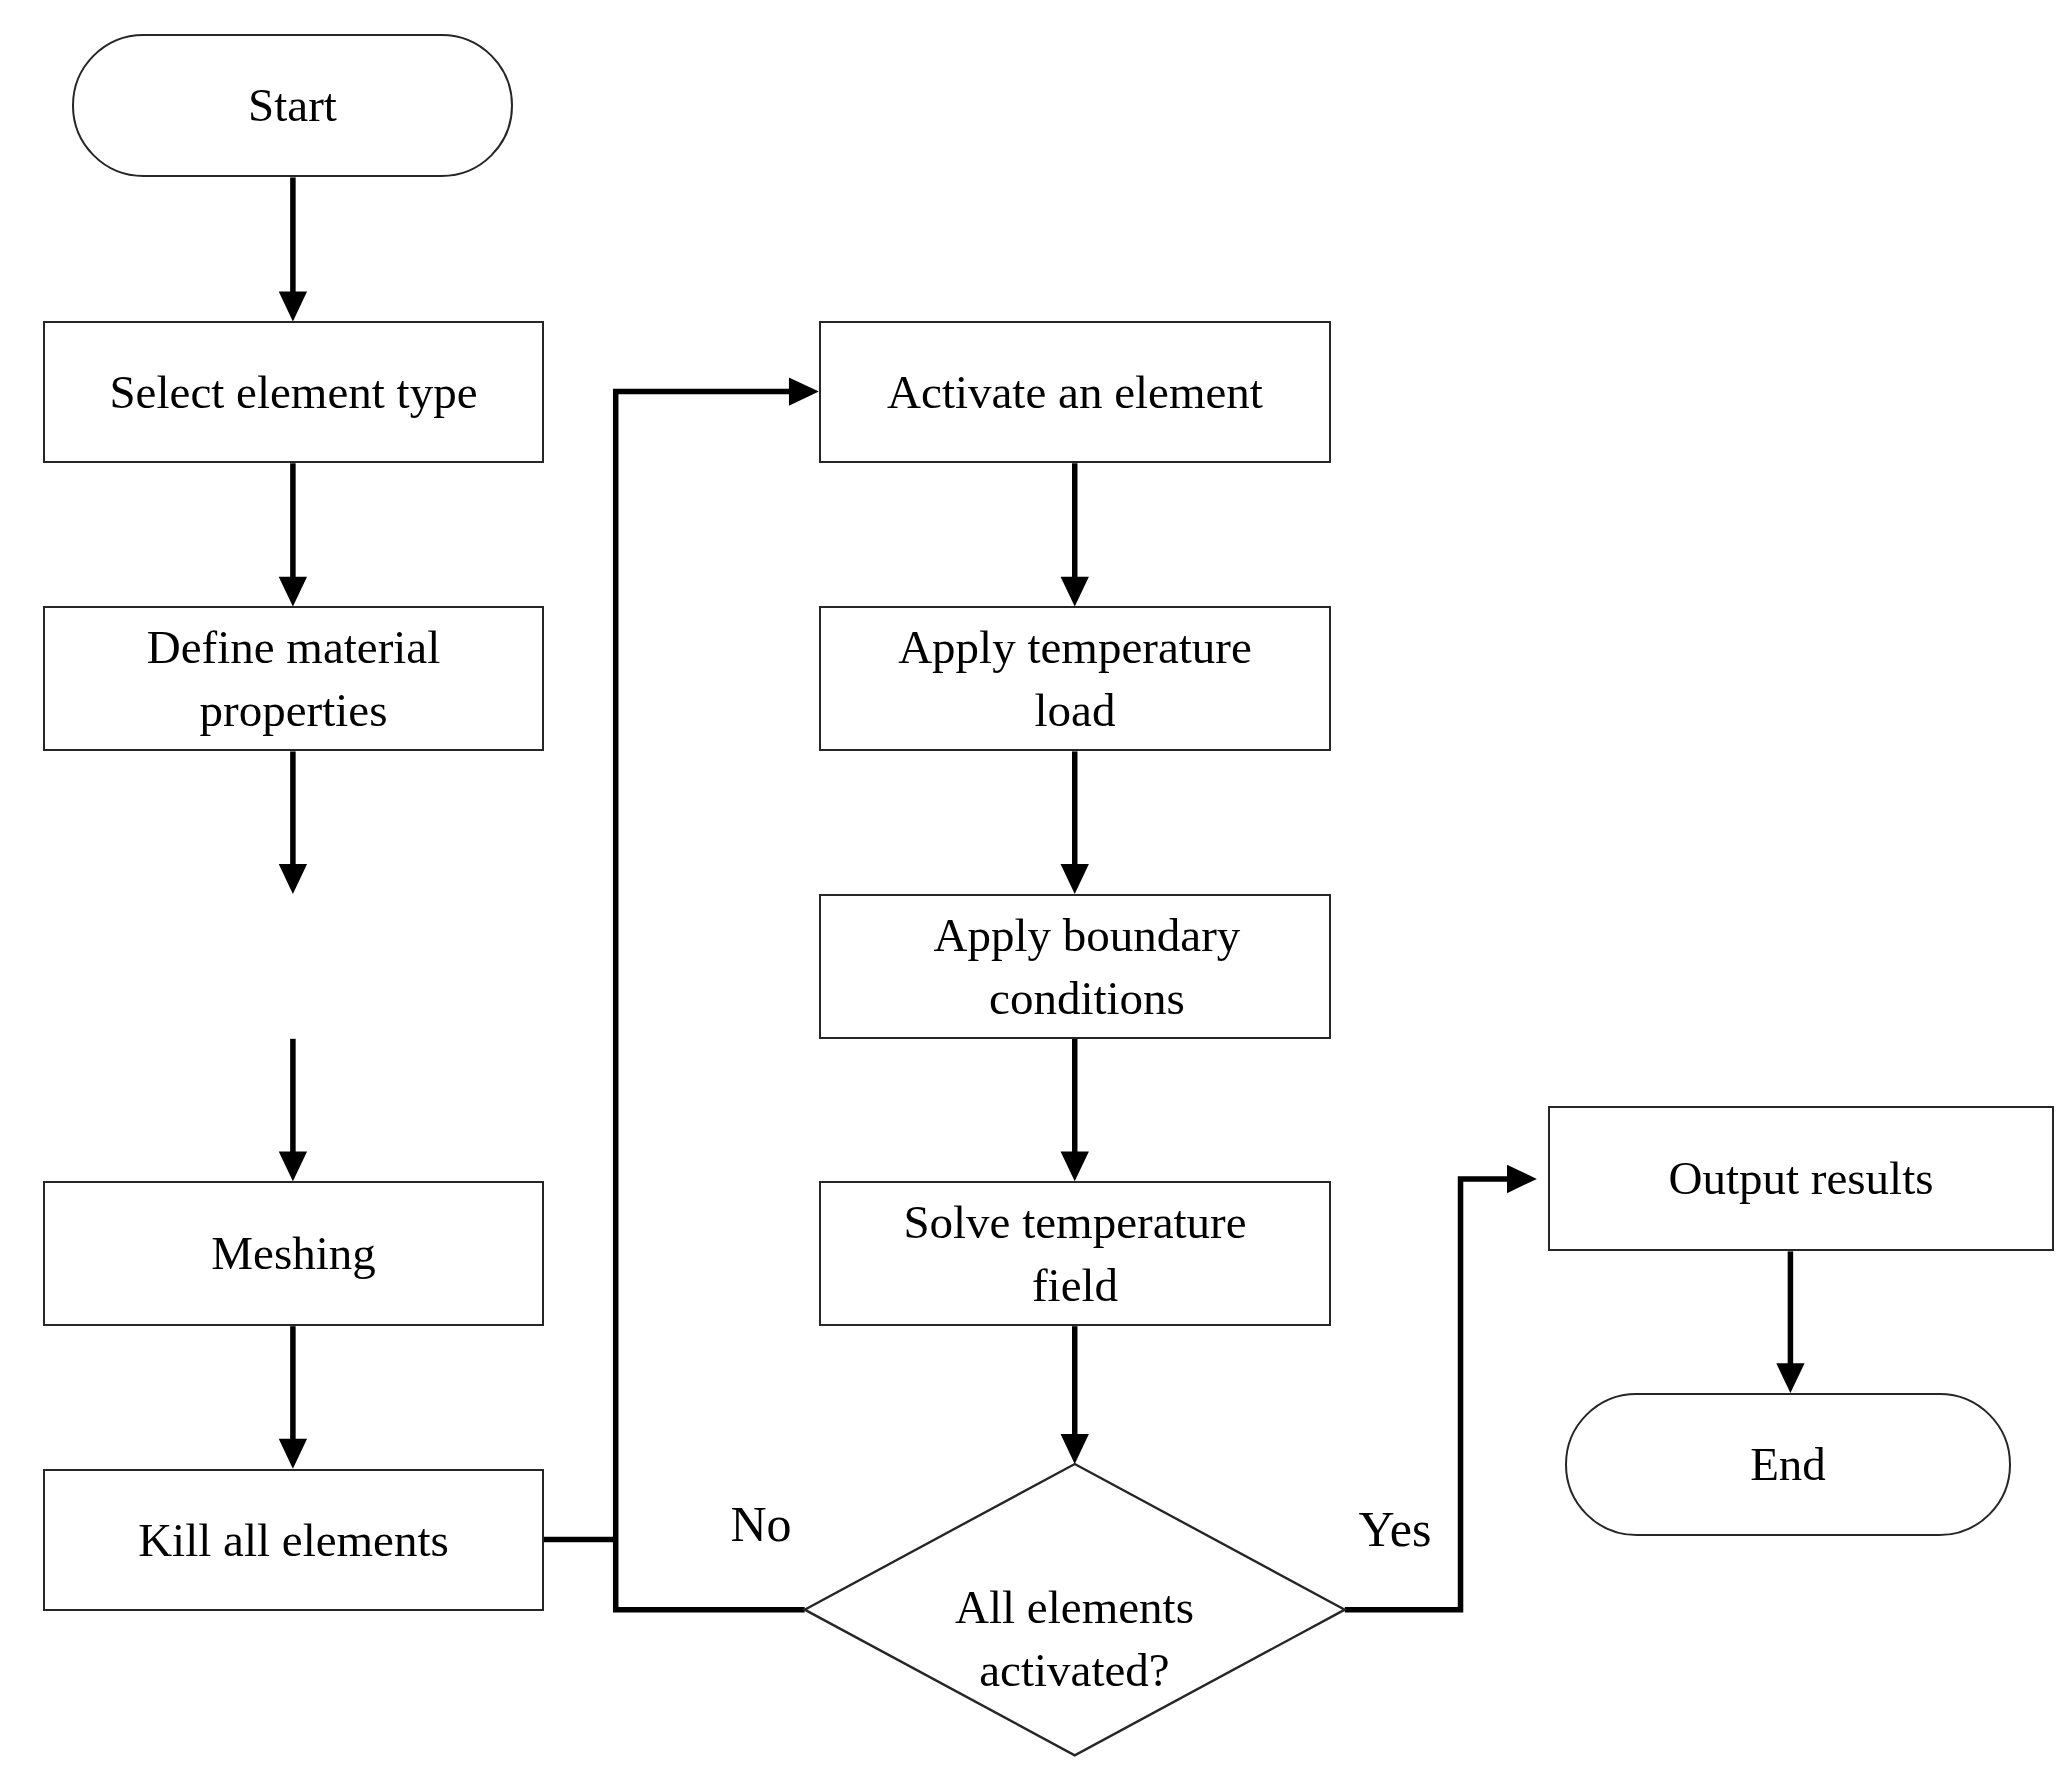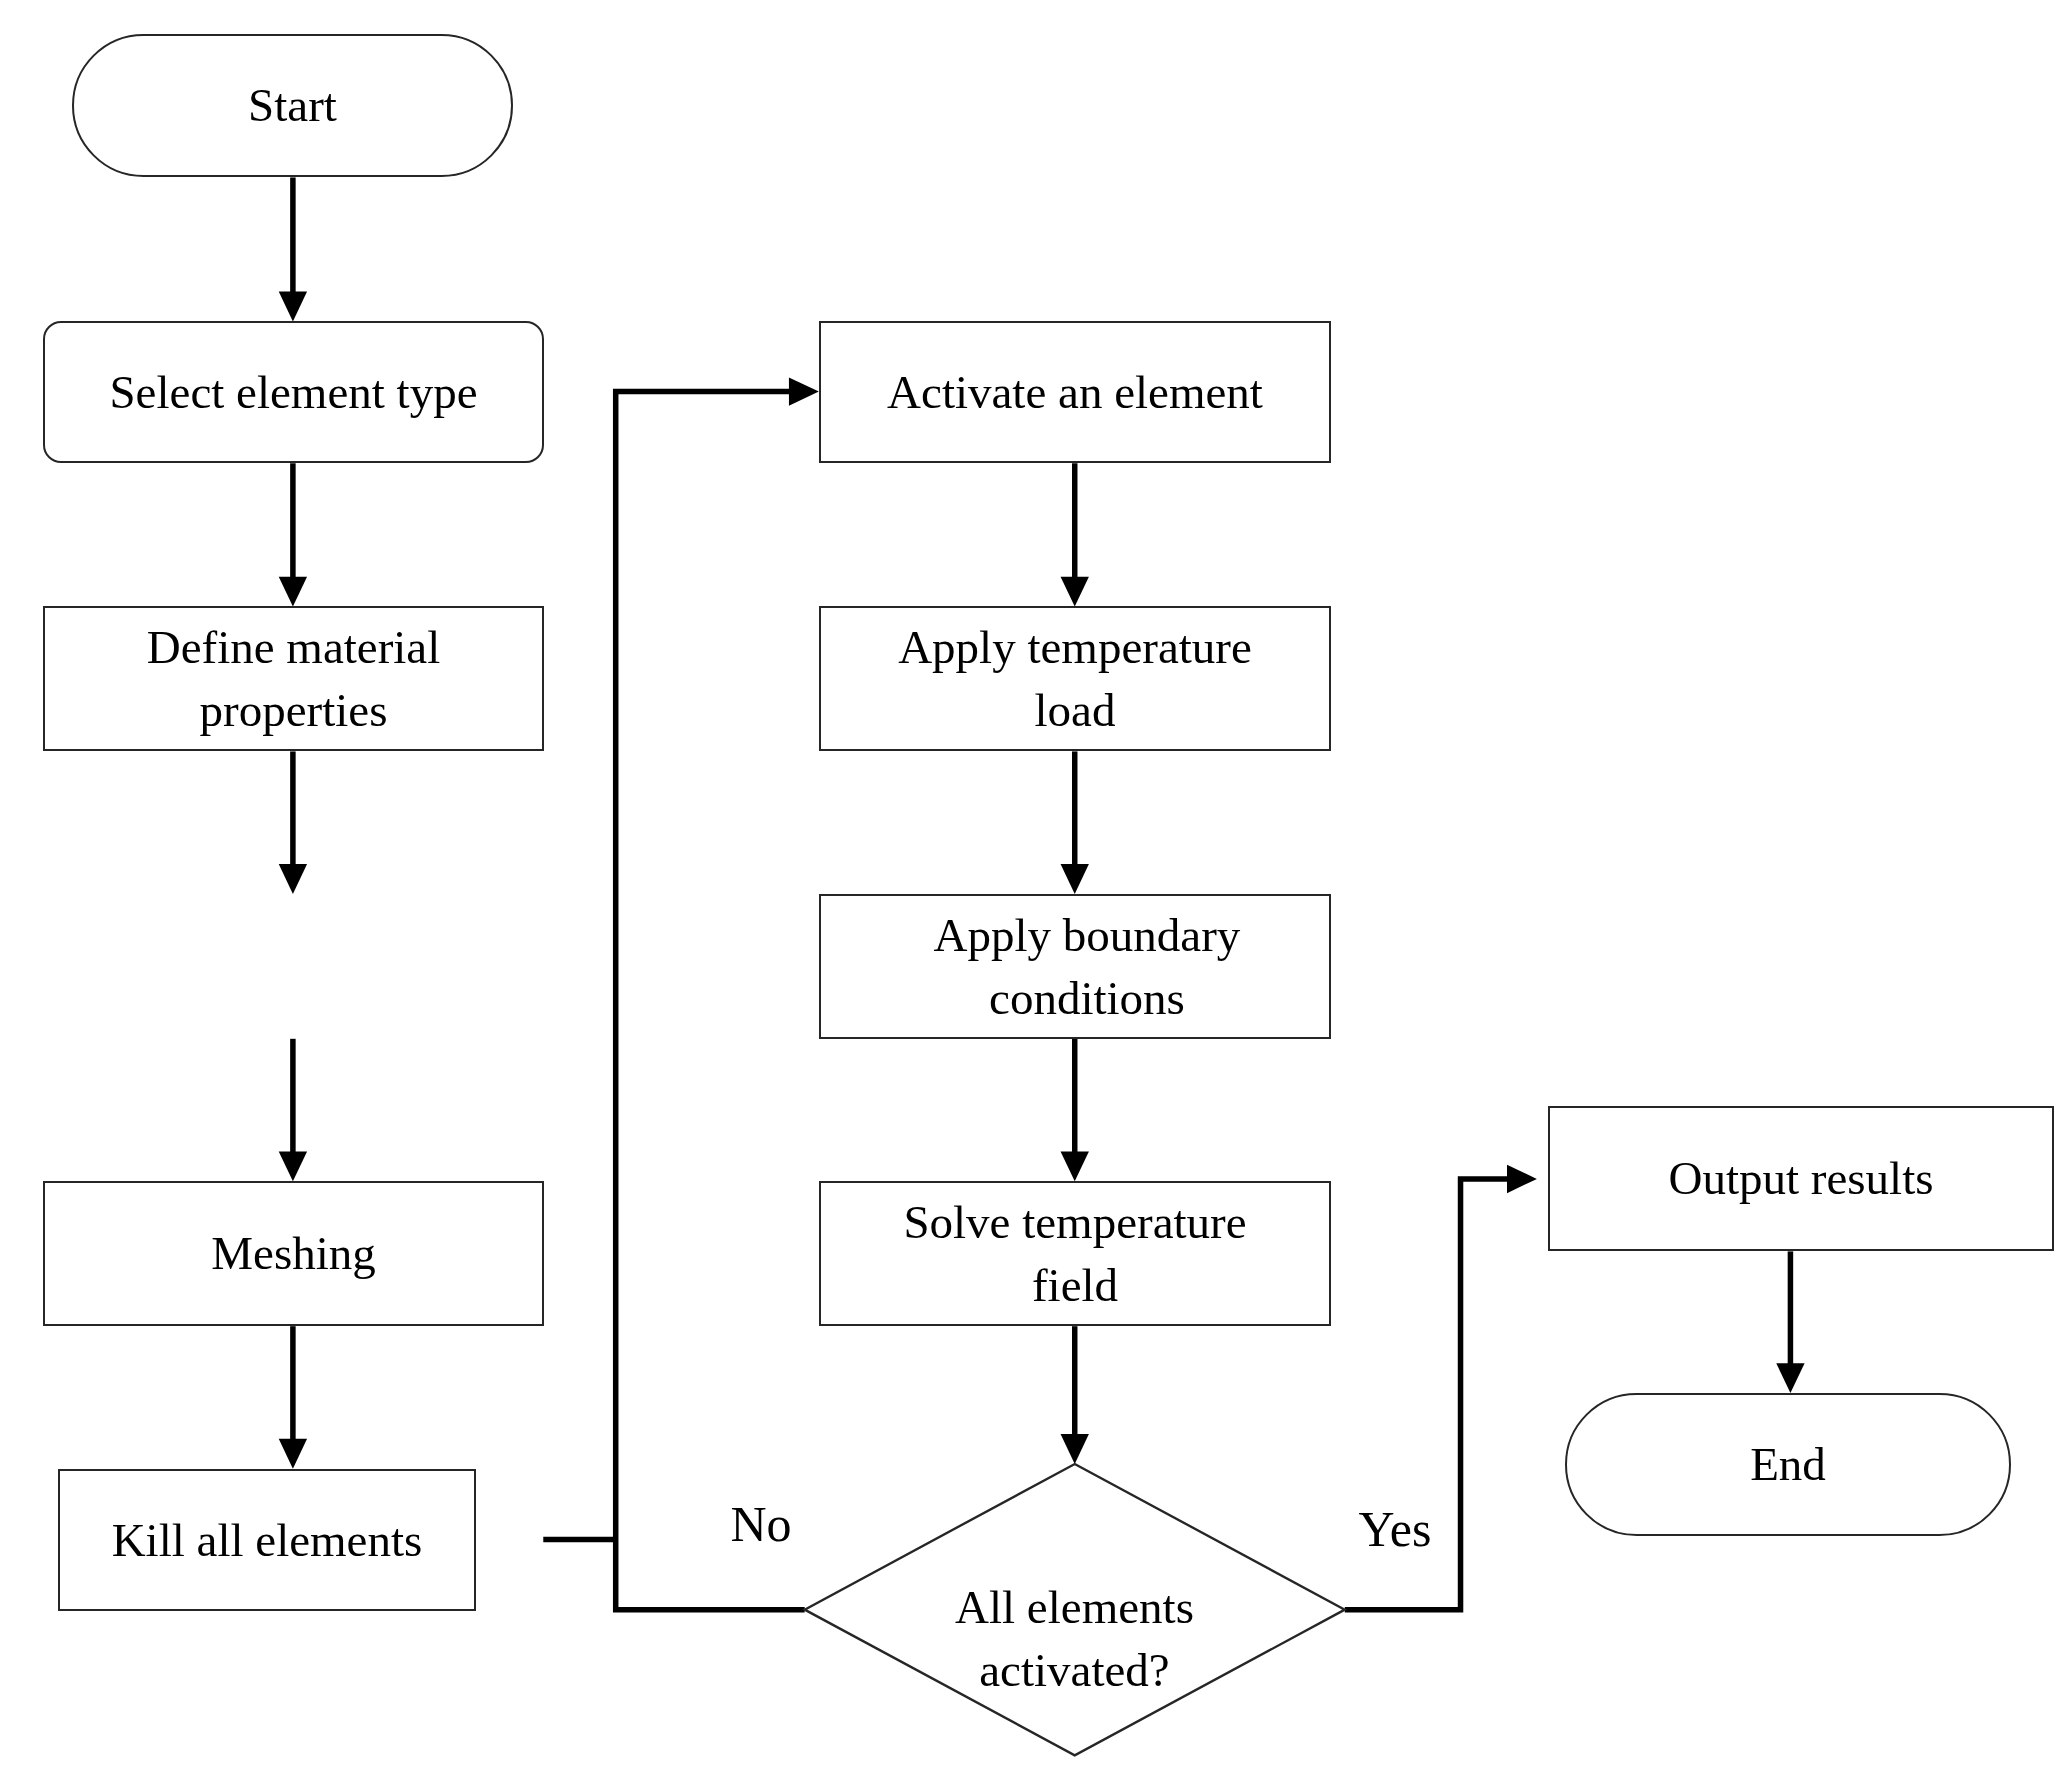--- a/index.html
+++ b/index.html
@@ -119,29 +119,29 @@
     <polygon class="arrowhead" points="1952,1497 1914,1479 1914,1515"></polygon>
 
     <line class="edge" x1="2274" y1="1589" x2="2274" y2="1735"></line>
     <polygon class="arrowhead" points="2274,1769 2256,1731 2292,1731"></polygon>
 
     <polygon class="shape-outline" points="1365,1859 1708,2044 1365,2229 1022,2044"></polygon>
   </svg>
 
   <div class="node terminator" style="left:72px;top:34px;width:441px;height:143px;">Start</div>
 
-  <div class="node" style="left:43px;top:321px;width:501px;height:142px;border-radius:18px;">Select element type</div>
+  <div class="node" style="left:43px;top:321px;width:501px;height:142px;">Select element type</div>
 
   <div class="node" style="left:43px;top:606px;width:501px;height:145px;">Define material
 properties</div>
 
 
   <div class="node" style="left:43px;top:1181px;width:501px;height:145px;">Meshing</div>
 
-  <div class="node" style="left:58px;top:1469px;width:418px;height:142px;">Kill all elements</div>
+  <div class="node" style="left:43px;top:1469px;width:501px;height:142px;">Kill all elements</div>
 
   <div class="node" style="left:819px;top:321px;width:512px;height:142px;">Activate an element</div>
 
   <div class="node" style="left:819px;top:606px;width:512px;height:145px;">Apply temperature
 load</div>
 
   <div class="node" style="left:819px;top:894px;width:512px;height:145px;padding-left:24px;">Apply boundary
 conditions</div>
 
   <div class="node" style="left:819px;top:1181px;width:512px;height:145px;">Solve temperature

